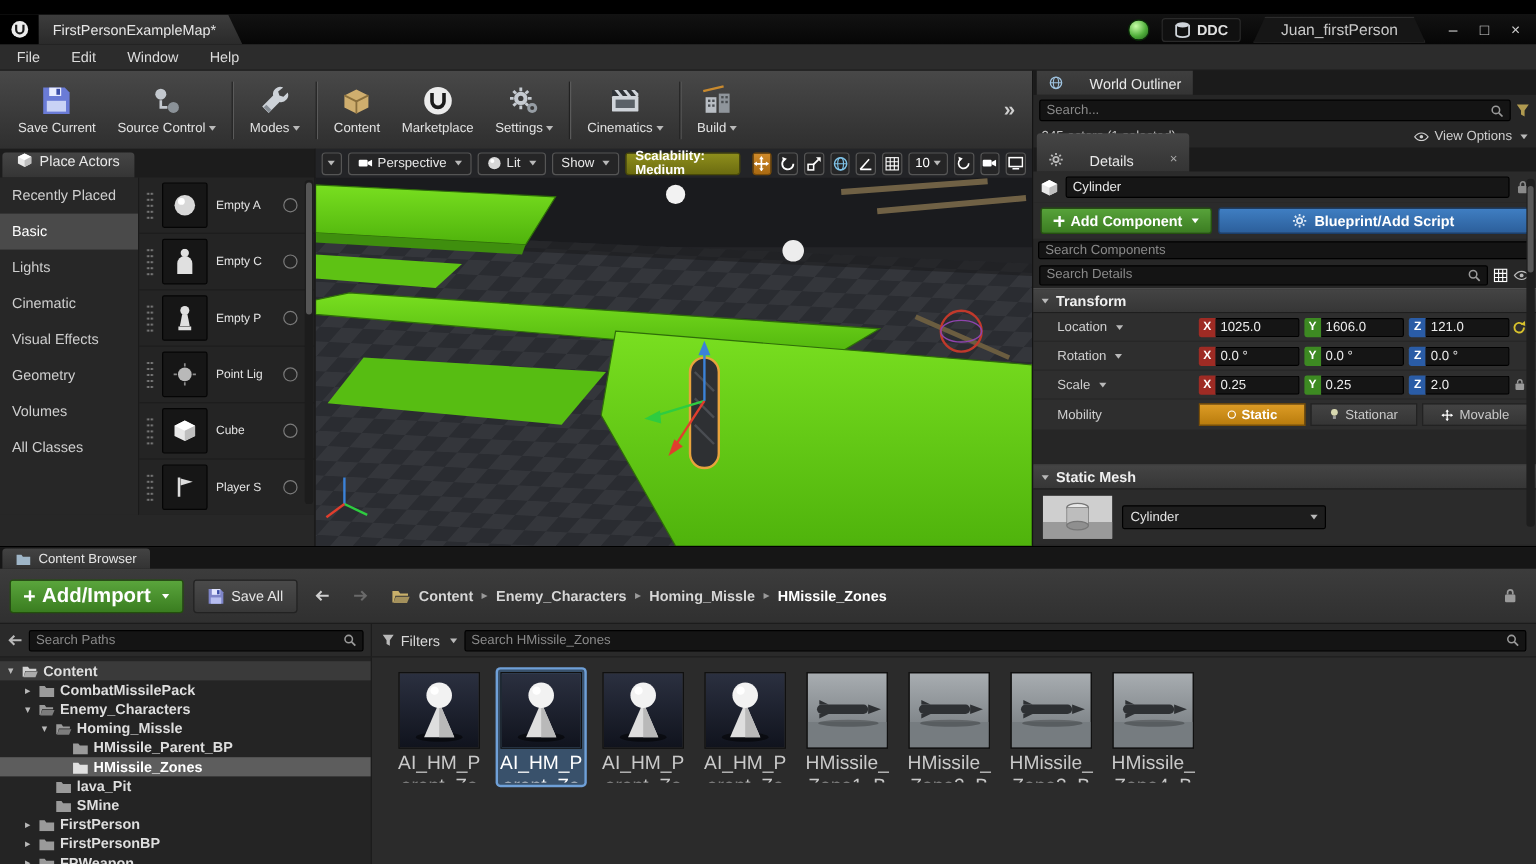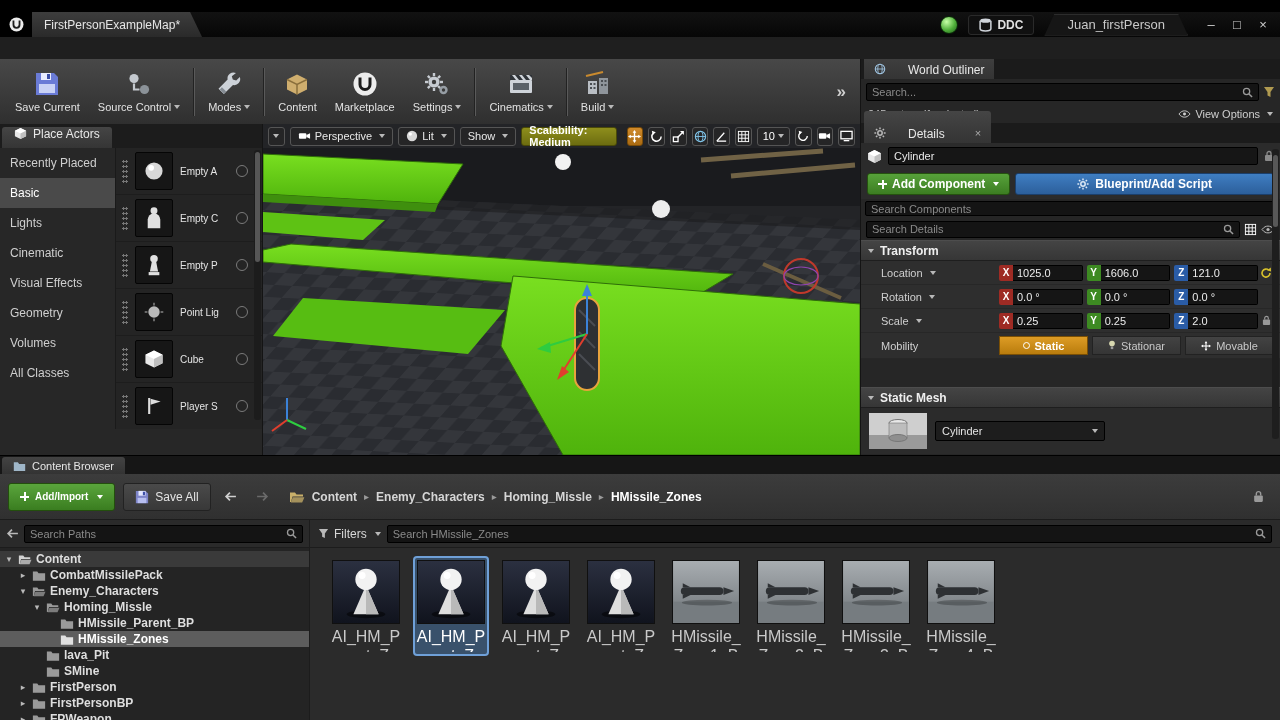--- a/index.html
+++ b/index.html
@@ -94,21 +94,21 @@
 .gap{height:28px;background:#262626}
 .meshrow{display:flex;align-items:center;gap:8px;padding:5px 8px;background:#2b2b2b;height:46px}
 .meshsel{flex:1;height:20px;background:#1d1d1d;border:1px solid #000;border-radius:2px;display:flex;align-items:center;justify-content:space-between;padding:0 6px;color:#e4e4e4;font-size:11px;max-width:170px}
 .dscroll{position:absolute;right:1px;top:90px;width:7px;height:290px;background:#1e1e1e;border-radius:3px}
 .dsthumb{position:absolute;left:1px;top:6px;width:5px;height:72px;background:#585858;border-radius:3px}
 
 .cb{position:absolute;left:0;top:443px;width:1280px;height:277px;background:#2a2a2a;border-top:1px solid #000}
 .cb-tabstrip{height:18px;background:#161616;display:flex;align-items:flex-end}
 .cb-tab{height:17px;background:linear-gradient(#434343,#333);display:flex;align-items:center;gap:6px;padding:0 11px;color:#e6e6e6;font-size:11px;border-radius:3px 3px 0 0;margin-left:2px}
 .cb-toolbar{height:46px;background:linear-gradient(#3c3c3c,#303030);display:flex;align-items:center;gap:8px;padding:0 8px;border-bottom:1px solid #1c1c1c}
-.btn-addimport{height:28px;display:flex;align-items:center;gap:6px;padding:0 11px;background:linear-gradient(#5aa53c,#3a7d20);border:1px solid #234f0d;border-radius:3px;color:#fff;font-weight:bold;font-size:10px}
+.btn-addimport{height:28px;display:flex;align-items:center;gap:6px;padding:0 11px;background:linear-gradient(#5aa53c,#3a7d20);border:1px solid #234f0d;border-radius:3px;color:#fff;font-weight:bold;font-size:17px}
 .btn-dark{height:28px;display:flex;align-items:center;gap:6px;padding:0 11px;background:linear-gradient(#4a4a4a,#383838);border:1px solid #222;border-radius:3px;color:#e4e4e4;font-size:12px}
 .navbtn{width:24px;height:24px;display:flex;align-items:center;justify-content:center;color:#cfcfcf;border-radius:3px}
 .navbtn.dim{color:#6a6a6a}
 .crumbbar{display:flex;align-items:center;gap:7px;margin-left:6px}
 .crumb{color:#d6d6d6;font-size:12px;font-weight:bold}
 .crumb.last{color:#fff}
 .csep{color:#9a9a9a;font-size:10px}
 .cblock{margin-left:auto;display:flex;align-items:center;padding-right:8px}
 .cb-filterrow{height:28px;display:flex;align-items:center;border-bottom:1px solid #1c1c1c}
 .cb-fl{width:310px;display:flex;align-items:center;gap:5px;padding:0 6px;border-right:1px solid #1c1c1c;height:100%}
@@ -394,20 +394,26 @@
           <span>Juan_firstPerson</span>
         </div>
       <div class="winbtns">
         <span class="wb">–</span>
         <span class="wb">□</span>
         <span class="wb">×</span>
       </div>
     </div>
   </div>
 
+  <div class="menubar">
+    <span>File</span>
+    <span>Edit</span>
+    <span>Window</span>
+    <span>Help</span>
+  </div>
 
   <div class="toolbar">
     <div class="tbtn">
         <svg class="ic" width="28" height="28">
           <use href="#tb-save"></use>
         </svg>
         <span class="row">
           <span>Save Current</span>
         </span>
       </div>

